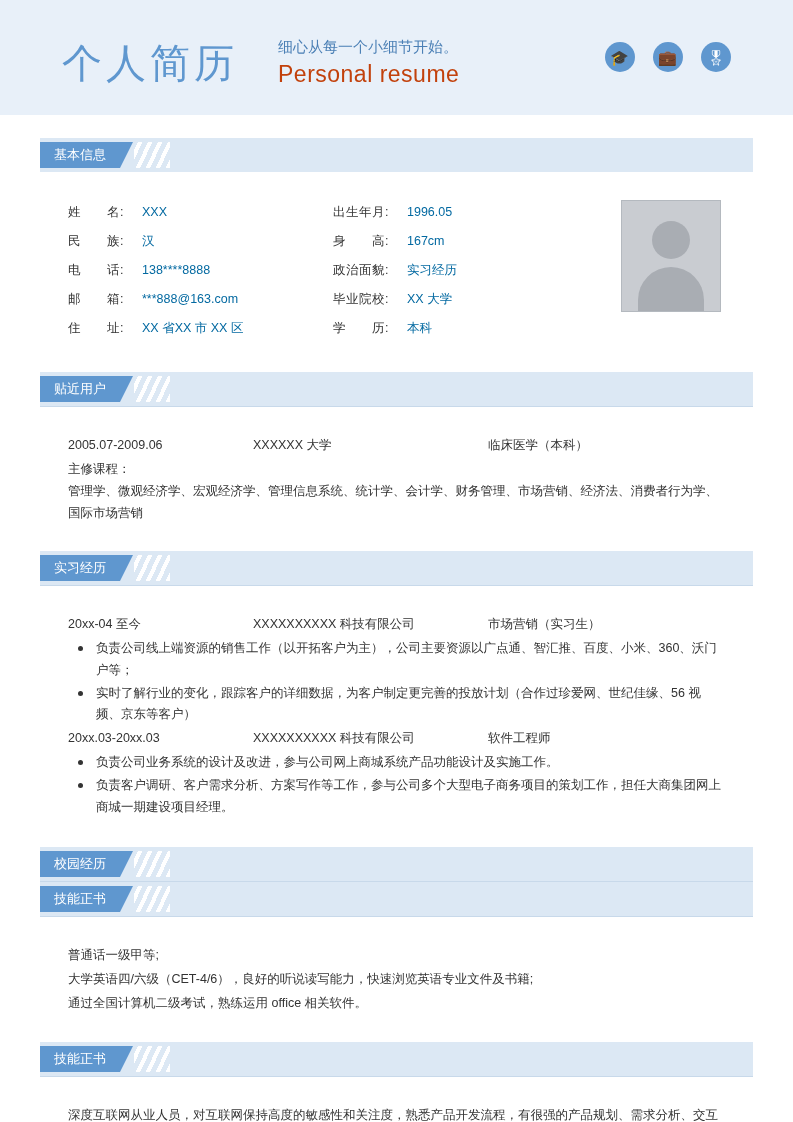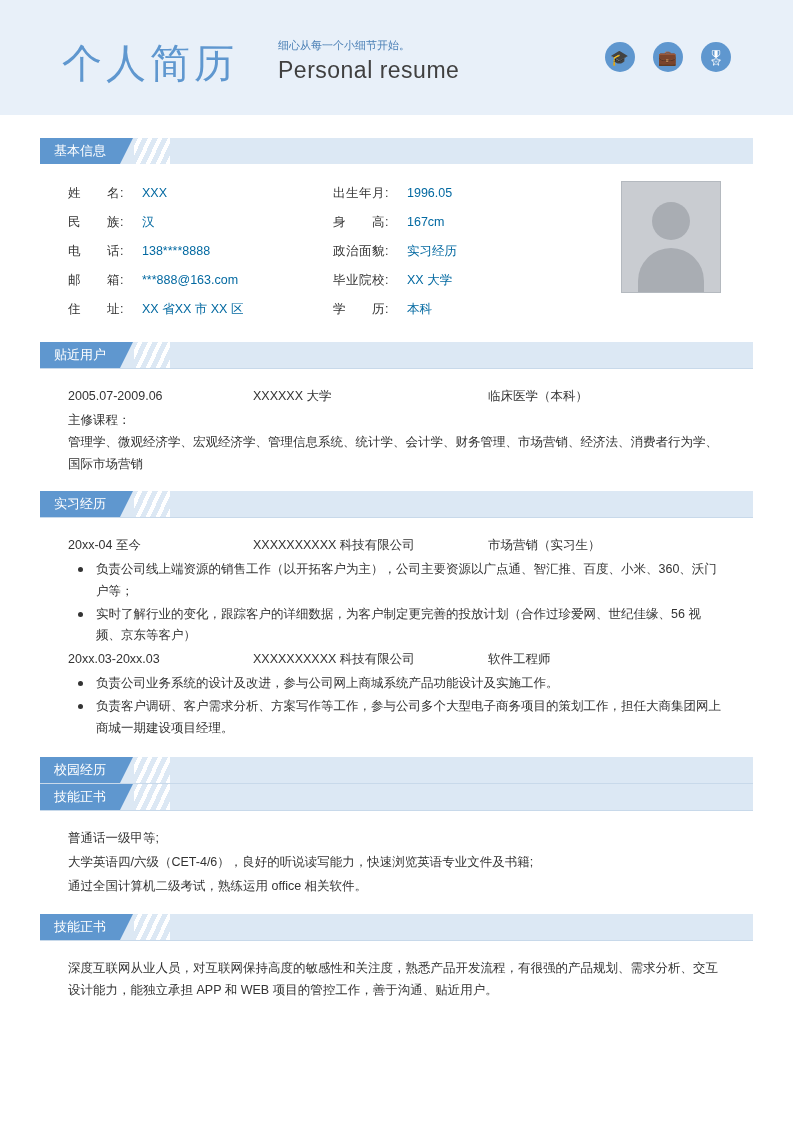--- a/index.html
+++ b/index.html
@@ -41,27 +41,27 @@
     color: #5f97cf;
     font-weight: normal;
     font-family: "DejaVu Sans", sans-serif;
   }
   .title-block {
     position: absolute;
     left: 278px;
     top: 38px;
   }
   .title-sub {
-    font-size: 11px;
+    font-size: 15px;
     color: #4a7fb5;
     margin: 0 0 4px 0;
   }
   .title-en {
     font-size: 23px;
-    color: #404040;
+    color: #c2410c;
     letter-spacing: 0.5px;
   }
   .icon-row {
     position: absolute;
     right: 62px;
     top: 42px;
     display: flex;
     gap: 18px;
   }
   .circ-icon {
@@ -73,21 +73,21 @@
     display: flex;
     align-items: center;
     justify-content: center;
     font-size: 15px;
     line-height: 1;
   }
 
   
   .section-bar {
     position: relative;
-    height: 26px;
+    height: 34px;
     margin: 0 40px;
     background: linear-gradient(to right, #dce8f4 0%, #dce8f4 100%);
     display: flex;
     align-items: center;
   }
   .section-bar .tag {
     position: relative;
     height: 26px;
     background: #5f97cf;
     color: #ffffff;
@@ -120,21 +120,21 @@
     );
   }
   .section-underline {
     margin: 0 40px;
     height: 1px;
     background: #c8d9ea;
   }
 
   
   .block {
-    margin: 5px 40px;
+    margin: 16px 40px;
     padding: 12px 28px 10px 28px;
     font-size: 12.5px;
     line-height: 1.75;
     color: #333333;
   }
   .info-wrap {
     display: flex;
     justify-content: space-between;
     align-items: flex-start;
   }

